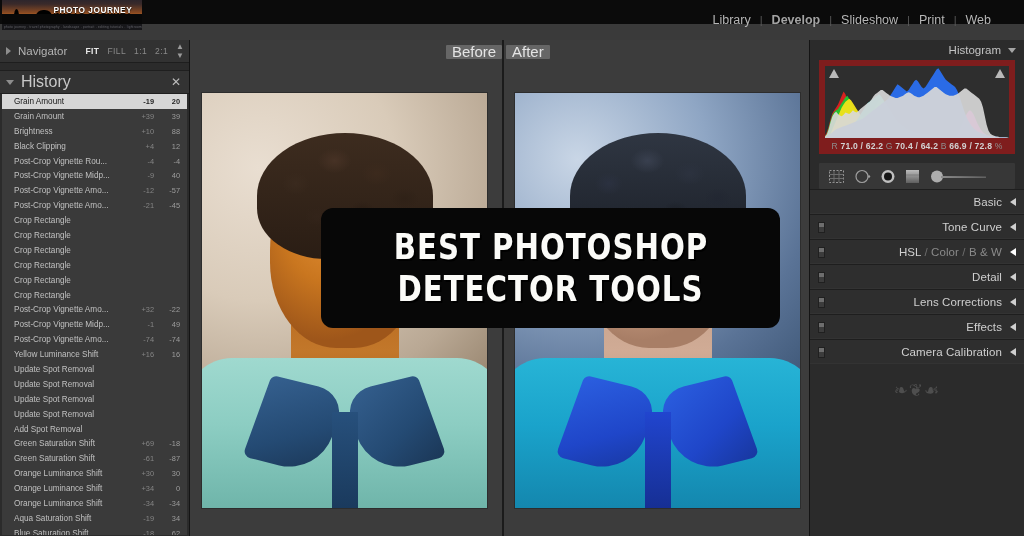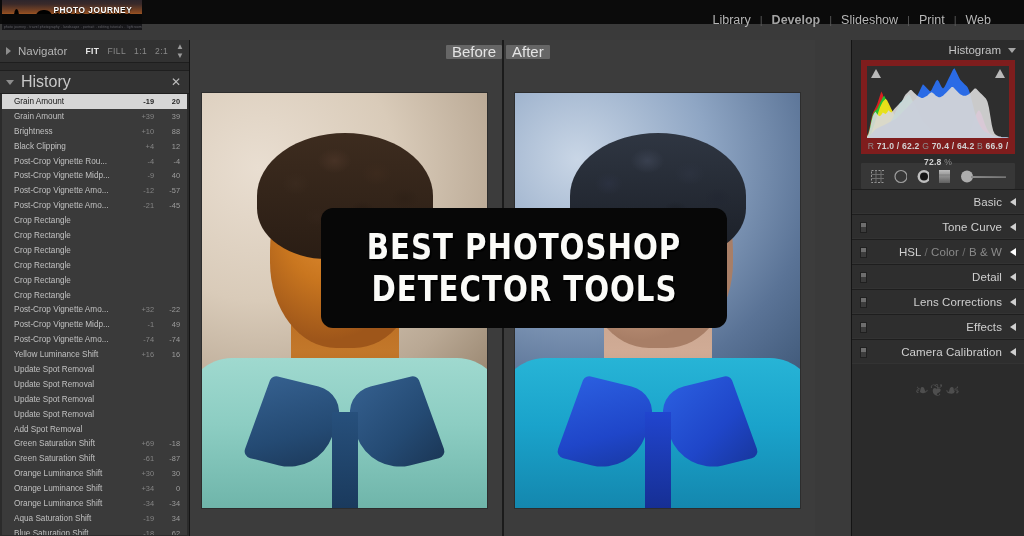--- a/index.html
+++ b/index.html
@@ -239,21 +239,21 @@
   .placket {
     position: absolute; left: 50%; transform: translateX(-50%);
     bottom: 0; width: 26px; height: 96px;
   }
   .placket.navy { background: linear-gradient(to bottom, #27507c, #1a3a5d); }
   .placket.blue { background: linear-gradient(to bottom, #2145cf, #162f94); }
 
   
   .right {
     position: absolute; right: 0; top: 40px;
-    width: 173px; height: 496px;
+    width: 215px; height: 496px;
     background: #2b2b2b;
     border-left: 1px solid #141414;
   }
   .hgram-head {
     height: 20px; display: flex; align-items: center; justify-content: flex-end;
     padding: 0 8px; gap: 7px;
     background: #2b2b2b;
   }
   .hgram-head .t { color: #c3c3c3; font-size: 11.5px; }
   .tri-dn {
@@ -327,21 +327,21 @@
   }
   .flourish {
     margin-top: 16px; text-align: center;
     color: #4e4e4e; font-size: 17px; letter-spacing: 1px;
   }
 
   
   .overlay {
     position: absolute;
     left: 321px; top: 208px;
-    width: 406px; height: 120px;
+    width: 459px; height: 120px;
     background: #070707;
     border-radius: 12px;
     display: flex; flex-direction: column;
     align-items: center; justify-content: center;
     gap: 2px;
     z-index: 30;
   }
   .overlay .ln {
     color: #fbfbf8;
     font-family: "Liberation Sans Narrow", "DejaVu Sans Condensed", "Liberation Sans", sans-serif;

